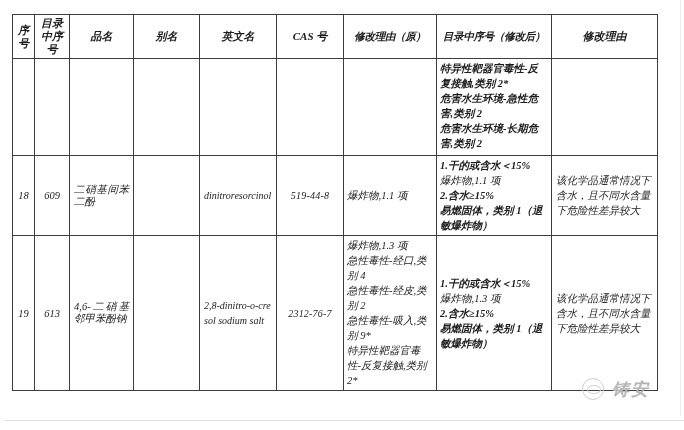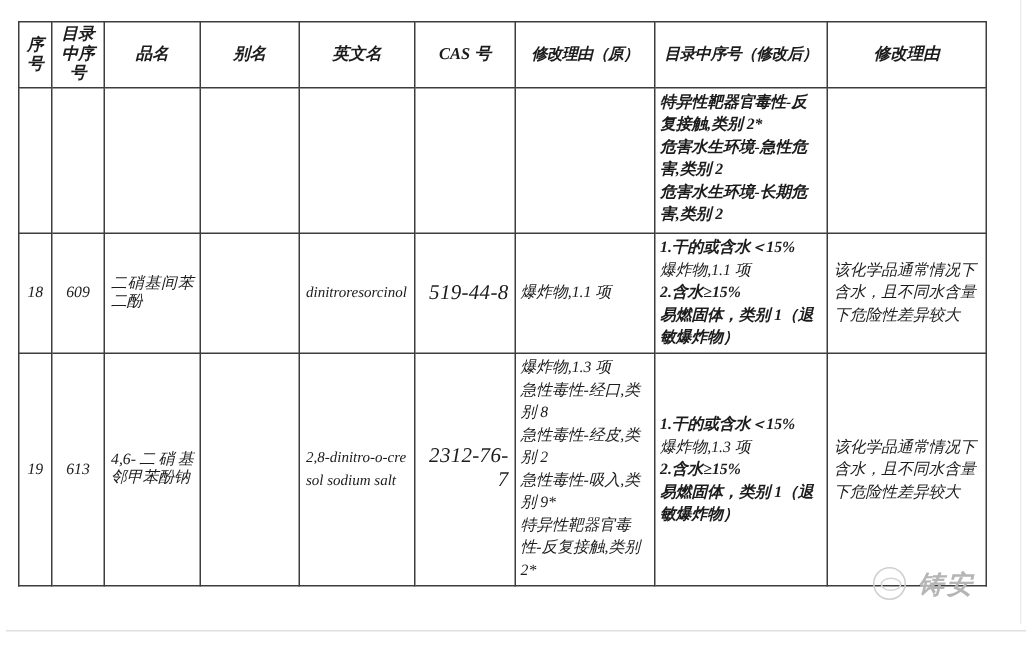--- a/index.html
+++ b/index.html
@@ -25,21 +25,21 @@
     font-weight:bold;text-align:center;padding:2px 1px;font-size:11px;line-height:13px;
   }
   th.nowrap{white-space:nowrap;font-size:10.5px;letter-spacing:-0.3px;}
   tr.row-header{height:44px;}
   tr.row-cont{height:97px;}
   tr.row-18{height:77px;}
   tr.row-19{height:144px;}
   .c-center{text-align:center;}
   .c-name{text-align:justify;line-height:12px;}
   .eng{font-size:10px;word-break:break-all;line-height:15px;}
-  .cas{font-size:14px;text-align:right;letter-spacing:0.2px;}
+  .cas{font-size:10px;text-align:center;letter-spacing:0.2px;}
   .line{line-height:15px;text-align:left;}
   .bold{font-weight:bold;}
   td.hz{padding:2px 3px;}
 
   .page-number{
     position:absolute;left:8px;top:398px;width:645px;
     text-align:center;font-size:10px;color:#222;
   }
   .watermark{
     position:absolute;left:578px;top:375px;width:100px;height:30px;
@@ -136,21 +136,21 @@
 
     <tr class="row-19">
       <td class="c-center">19</td>
       <td class="c-center">613</td>
       <td class="c-name">4,6-二硝基邻甲苯酚钠</td>
       <td></td>
       <td class="eng">2,8-dinitro-o-cresol sodium salt</td>
       <td class="cas">2312-76-7</td>
       <td class="hz">
         <div class="line">爆炸物,1.3 项</div>
-        <div class="line">急性毒性-经口,类别 8</div>
+        <div class="line">急性毒性-经口,类别 4</div>
         <div class="line">急性毒性-经皮,类别 2</div>
         <div class="line">急性毒性-吸入,类别 9*</div>
         <div class="line">特异性靶器官毒性-反复接触,类别 2*</div>
       </td>
       <td class="hz">
         <div class="line bold">1.干的或含水＜15%</div>
         <div class="line">爆炸物,1.3 项</div>
         <div class="line bold">2.含水≥15%</div>
         <div class="line bold">易燃固体，类别 1（退敏爆炸物）</div>
       </td>

